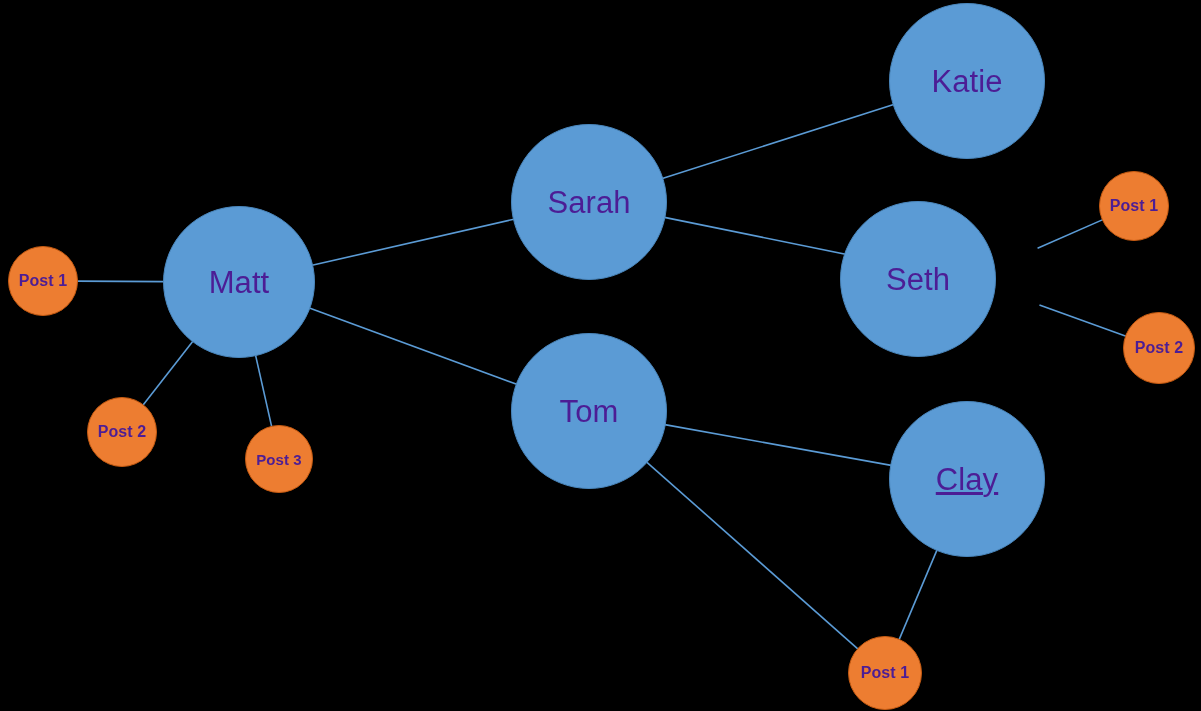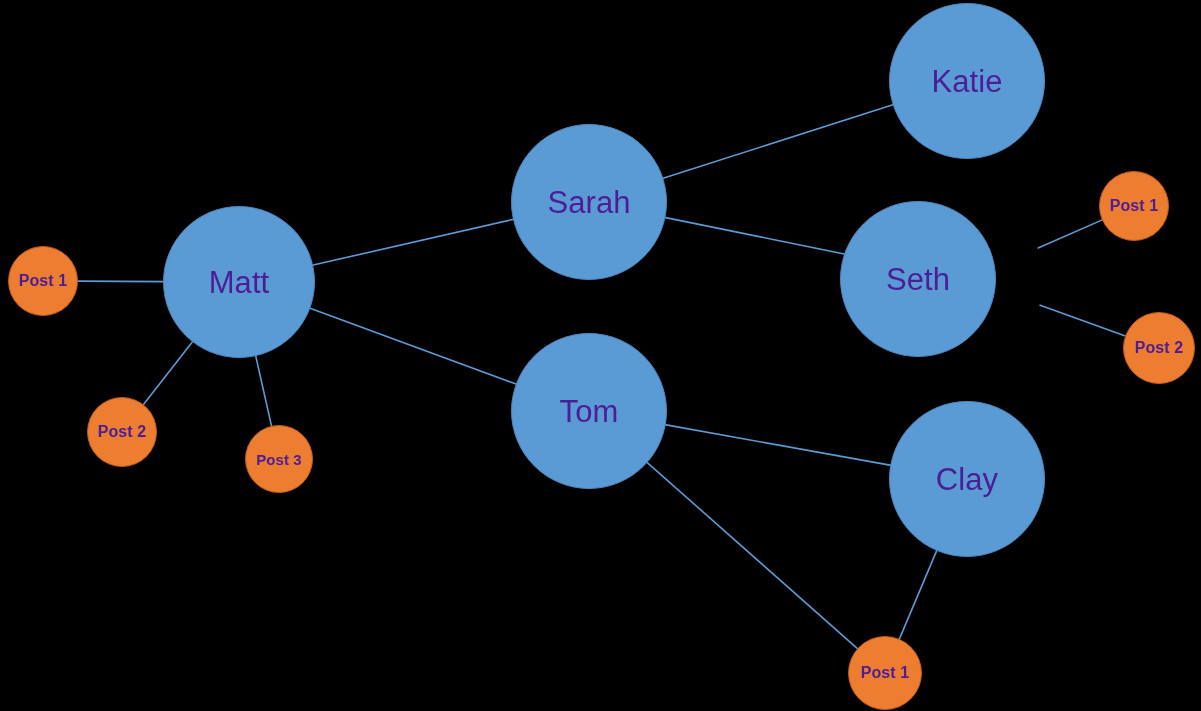--- a/index.html
+++ b/index.html
@@ -78,21 +78,21 @@
       </div>
       <div class="node person" style="left: 511px; top: 333px; width: 156px; height: 156px; justify-content: center;">
         <span class="node-label" style="font-size: 31px;">Tom</span>
       </div>
       <div class="node person" style="left: 889px; top: 3px; width: 156px; height: 156px;">
         <span class="node-label" style="font-size: 31px;">Katie</span>
       </div>
       <div class="node person" style="left: 840px; top: 201px; width: 156px; height: 156px;">
         <span class="node-label" style="font-size: 31px;">Seth</span>
       </div>
-      <div class="node person" style="left: 889px; top: 401px; width: 156px; height: 156px;">
+      <div class="node person" style="left: 889px; top: 401px; width: 156px; height: 156px; text-decoration: underline;">
         <span class="node-label" style="font-size: 31px;">Clay</span>
       </div>
       <div class="node post" style="left: 8px; top: 246px; width: 70px; height: 70px;">
         <span class="node-label" style="font-size: 16px;">Post 1</span>
       </div>
       <div class="node post" style="left: 87px; top: 397px; width: 70px; height: 70px;">
         <span class="node-label" style="font-size: 16px;">Post 2</span>
       </div>
       <div class="node post" style="left: 245px; top: 425px; width: 68px; height: 68px;">
         <span class="node-label" style="font-size: 15px; text-align: center;">Post 3</span>

